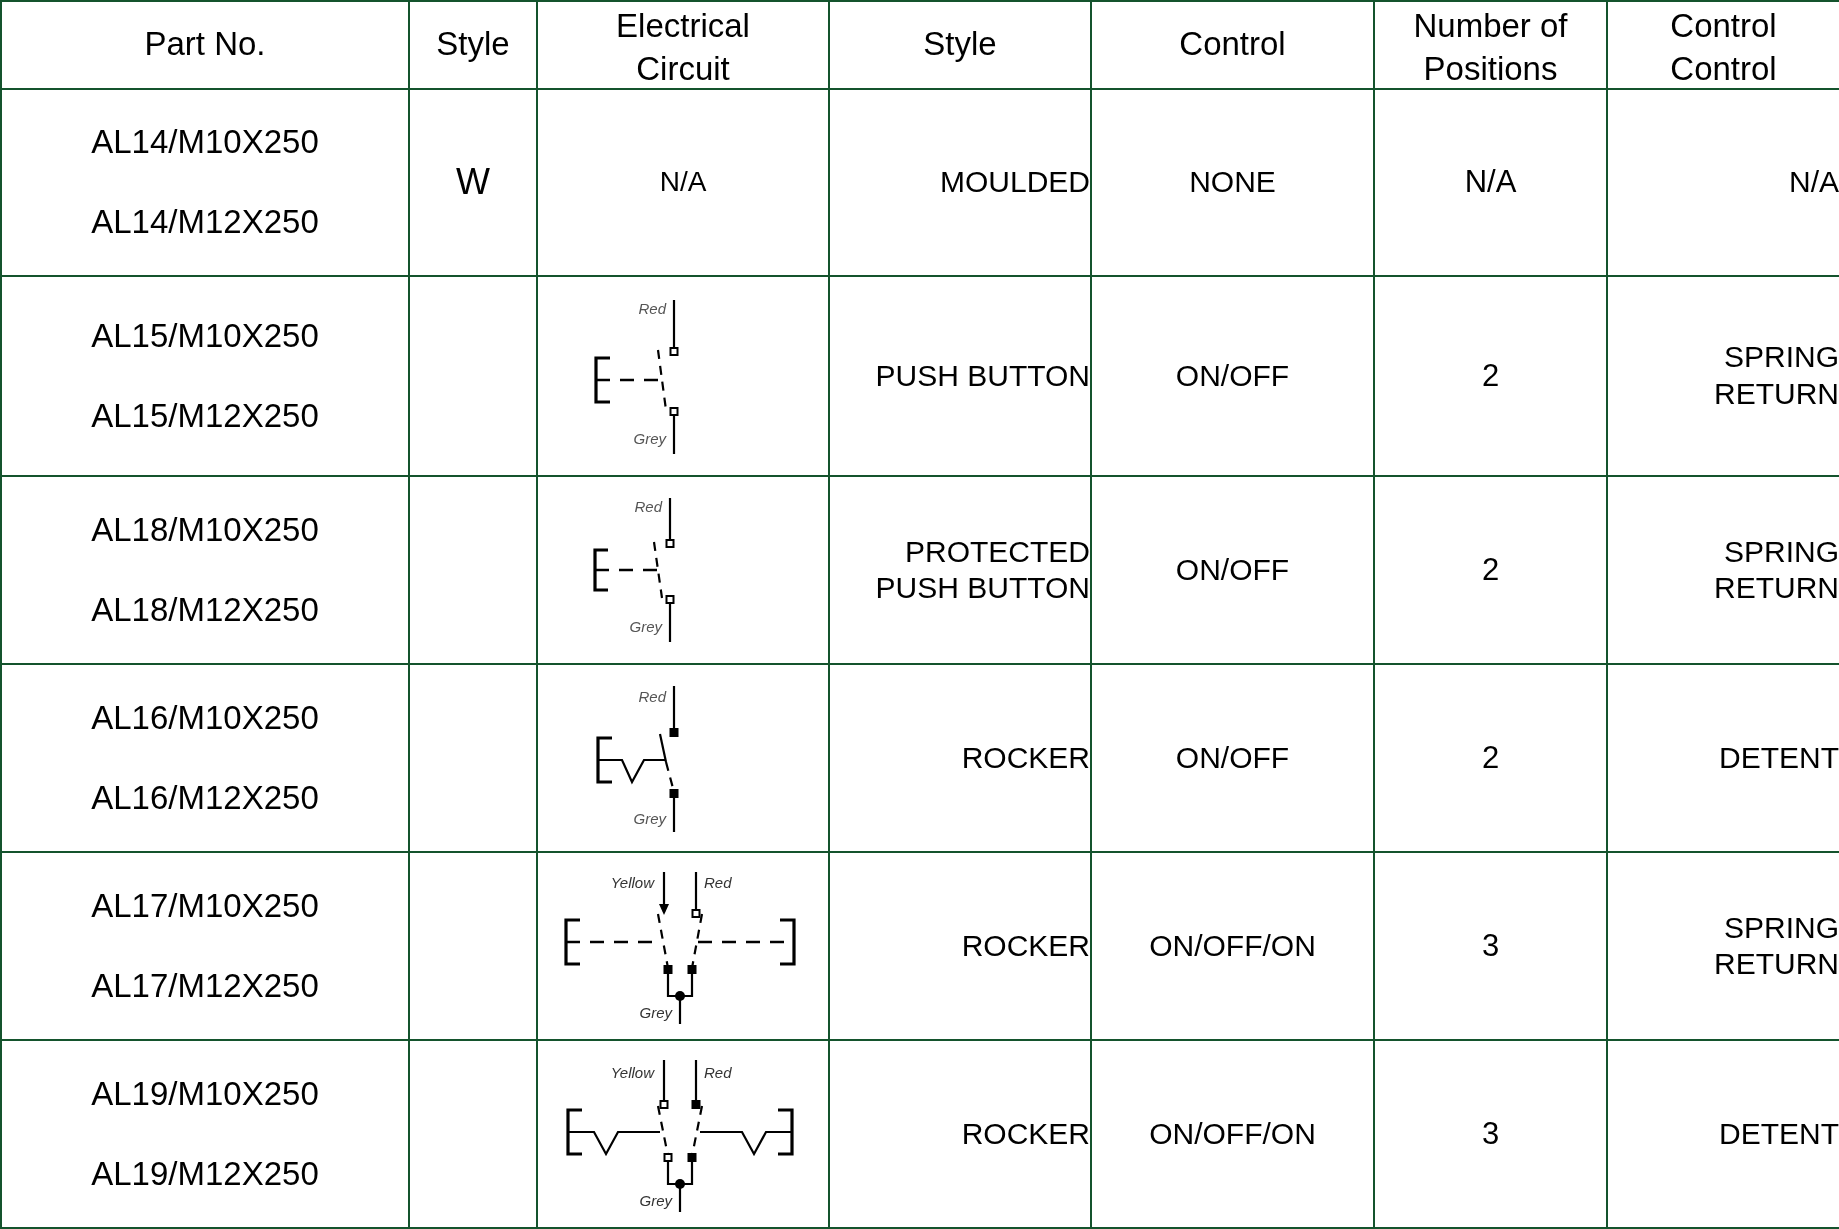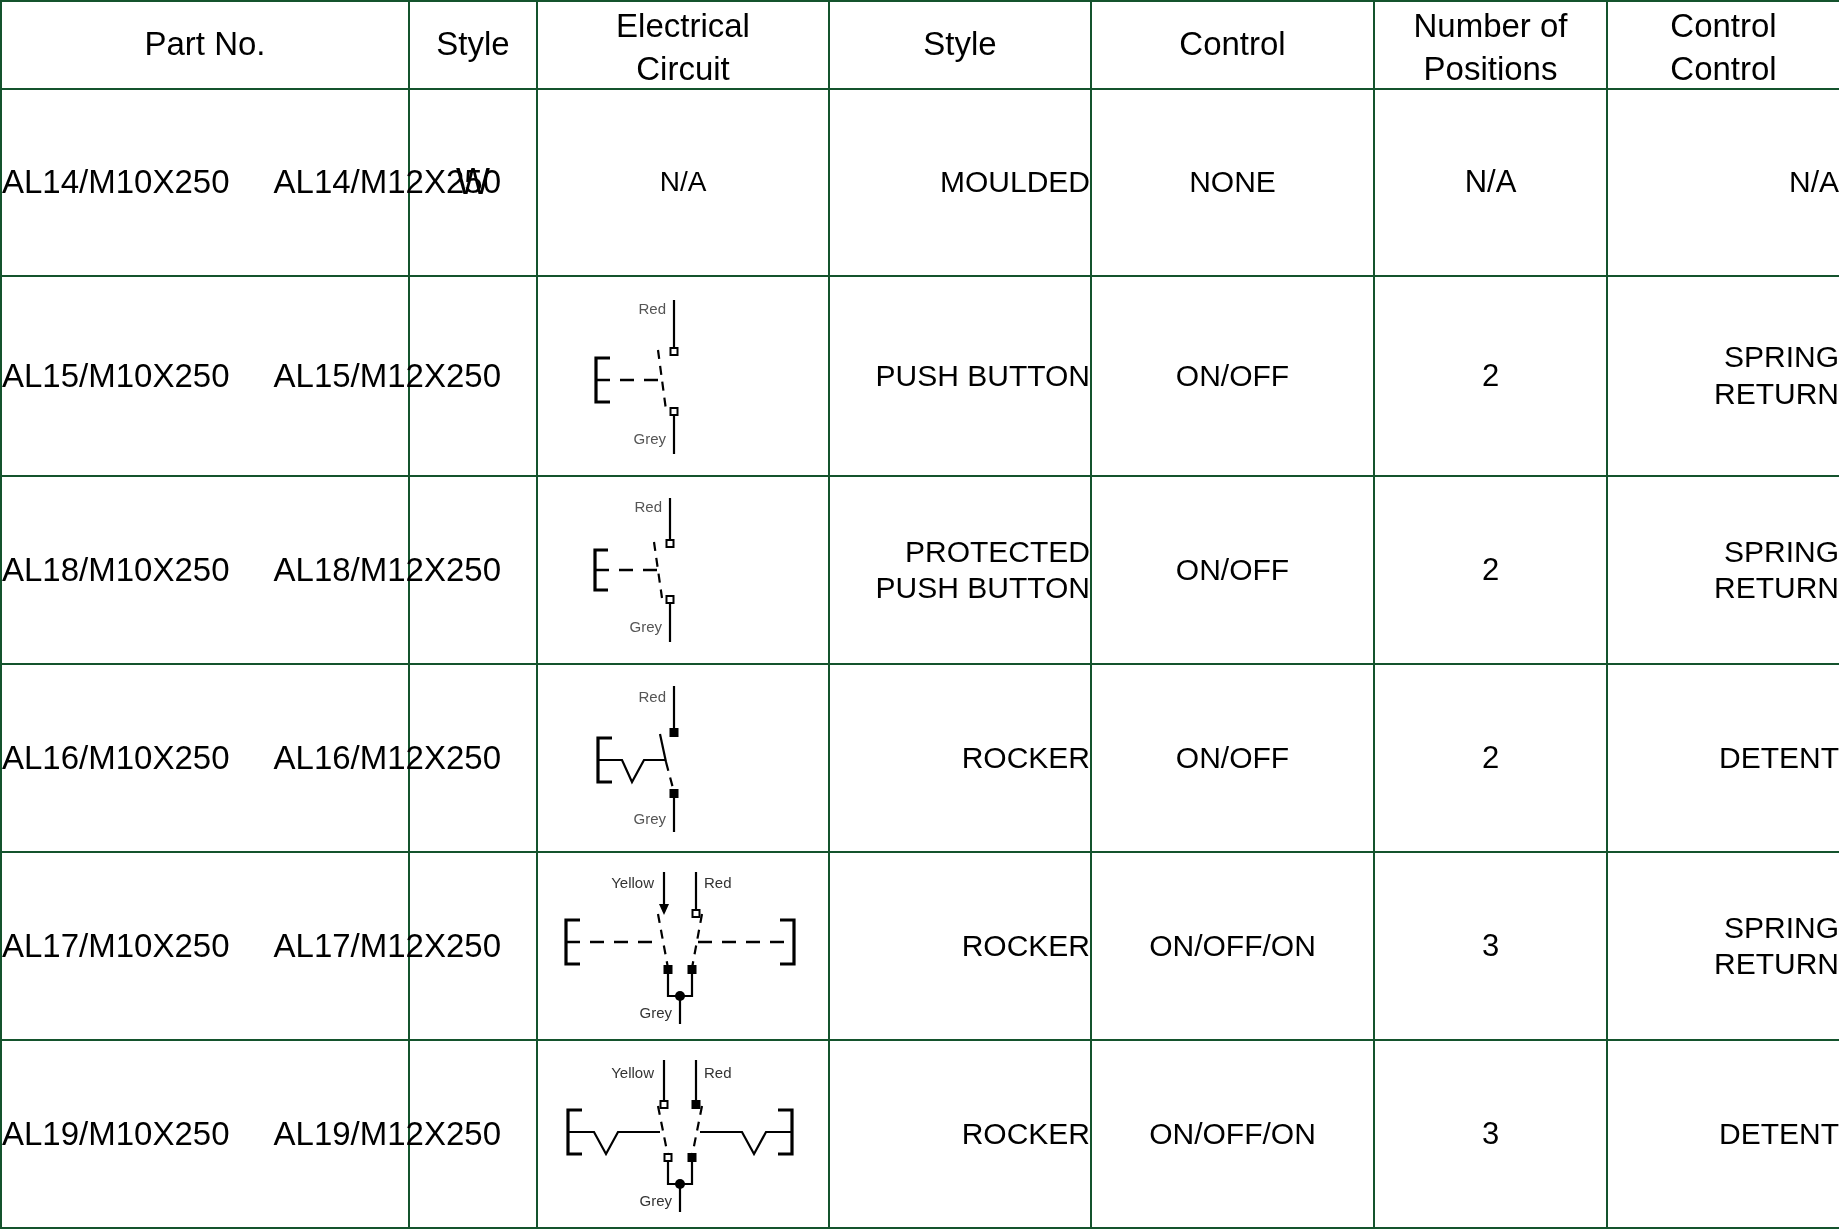--- a/index.html
+++ b/index.html
@@ -44,30 +44,30 @@
   }
 
   .hdr-two-line { display: block; margin-top: 6px; }
 
   td.part-cell {
     text-align: left;
     padding-left: 40px;
     font-size: 33px;
     line-height: 1.1;
   }
-  .part-list { display: flex; flex-direction: row; gap: 44px; }
+  .part-list { display: flex; flex-direction: column; gap: 44px; }
   .part-num { display: block; white-space: nowrap; }
 
   td.type-cell { font-size: 36px; }
   td.na-cell   { font-size: 28px; }
   td.text-cell { font-size: 30px; line-height: 1.22; }
   td.text-cell .line { display: block; text-align: right; }
   td.pos-cell  { font-size: 31px; }
 
-  td.circuit-cell { padding: 0; }
+  td.circuit-cell { padding: 0; font-style: italic; }
   .circuit-wrap {
     display: flex;
     align-items: center;
     justify-content: center;
     width: 100%;
   }
   .circuit-wrap svg { display: block; }
 
   .wire   { stroke: #000000; stroke-width: 2.2; fill: none; }
   .blade  { stroke: #000000; stroke-width: 2.2; fill: none; stroke-dasharray: 9 7; }

